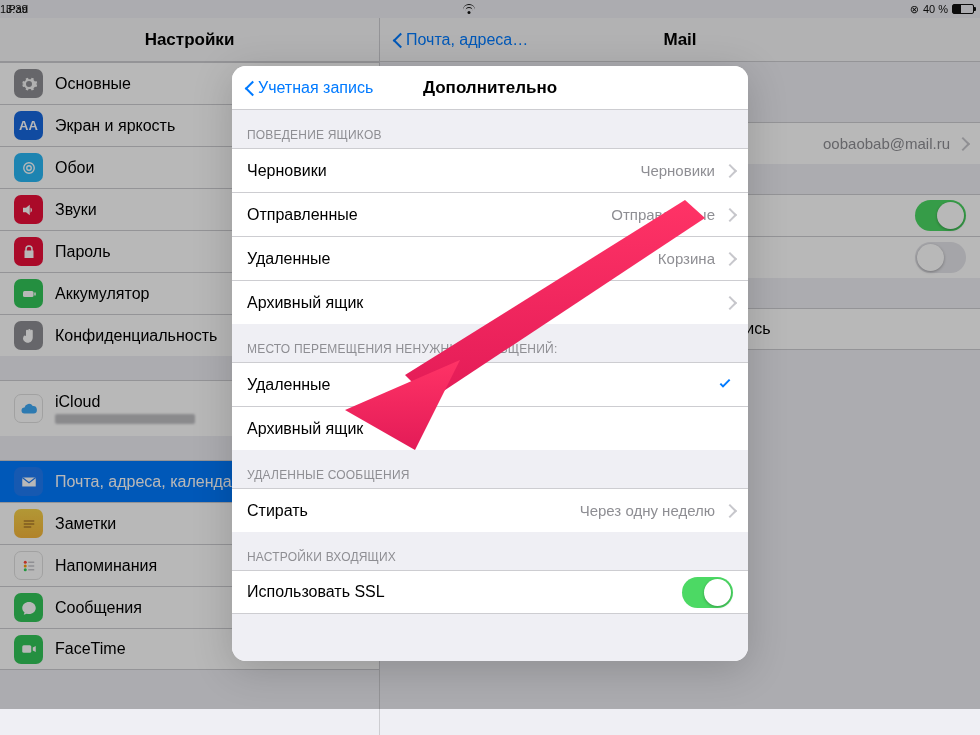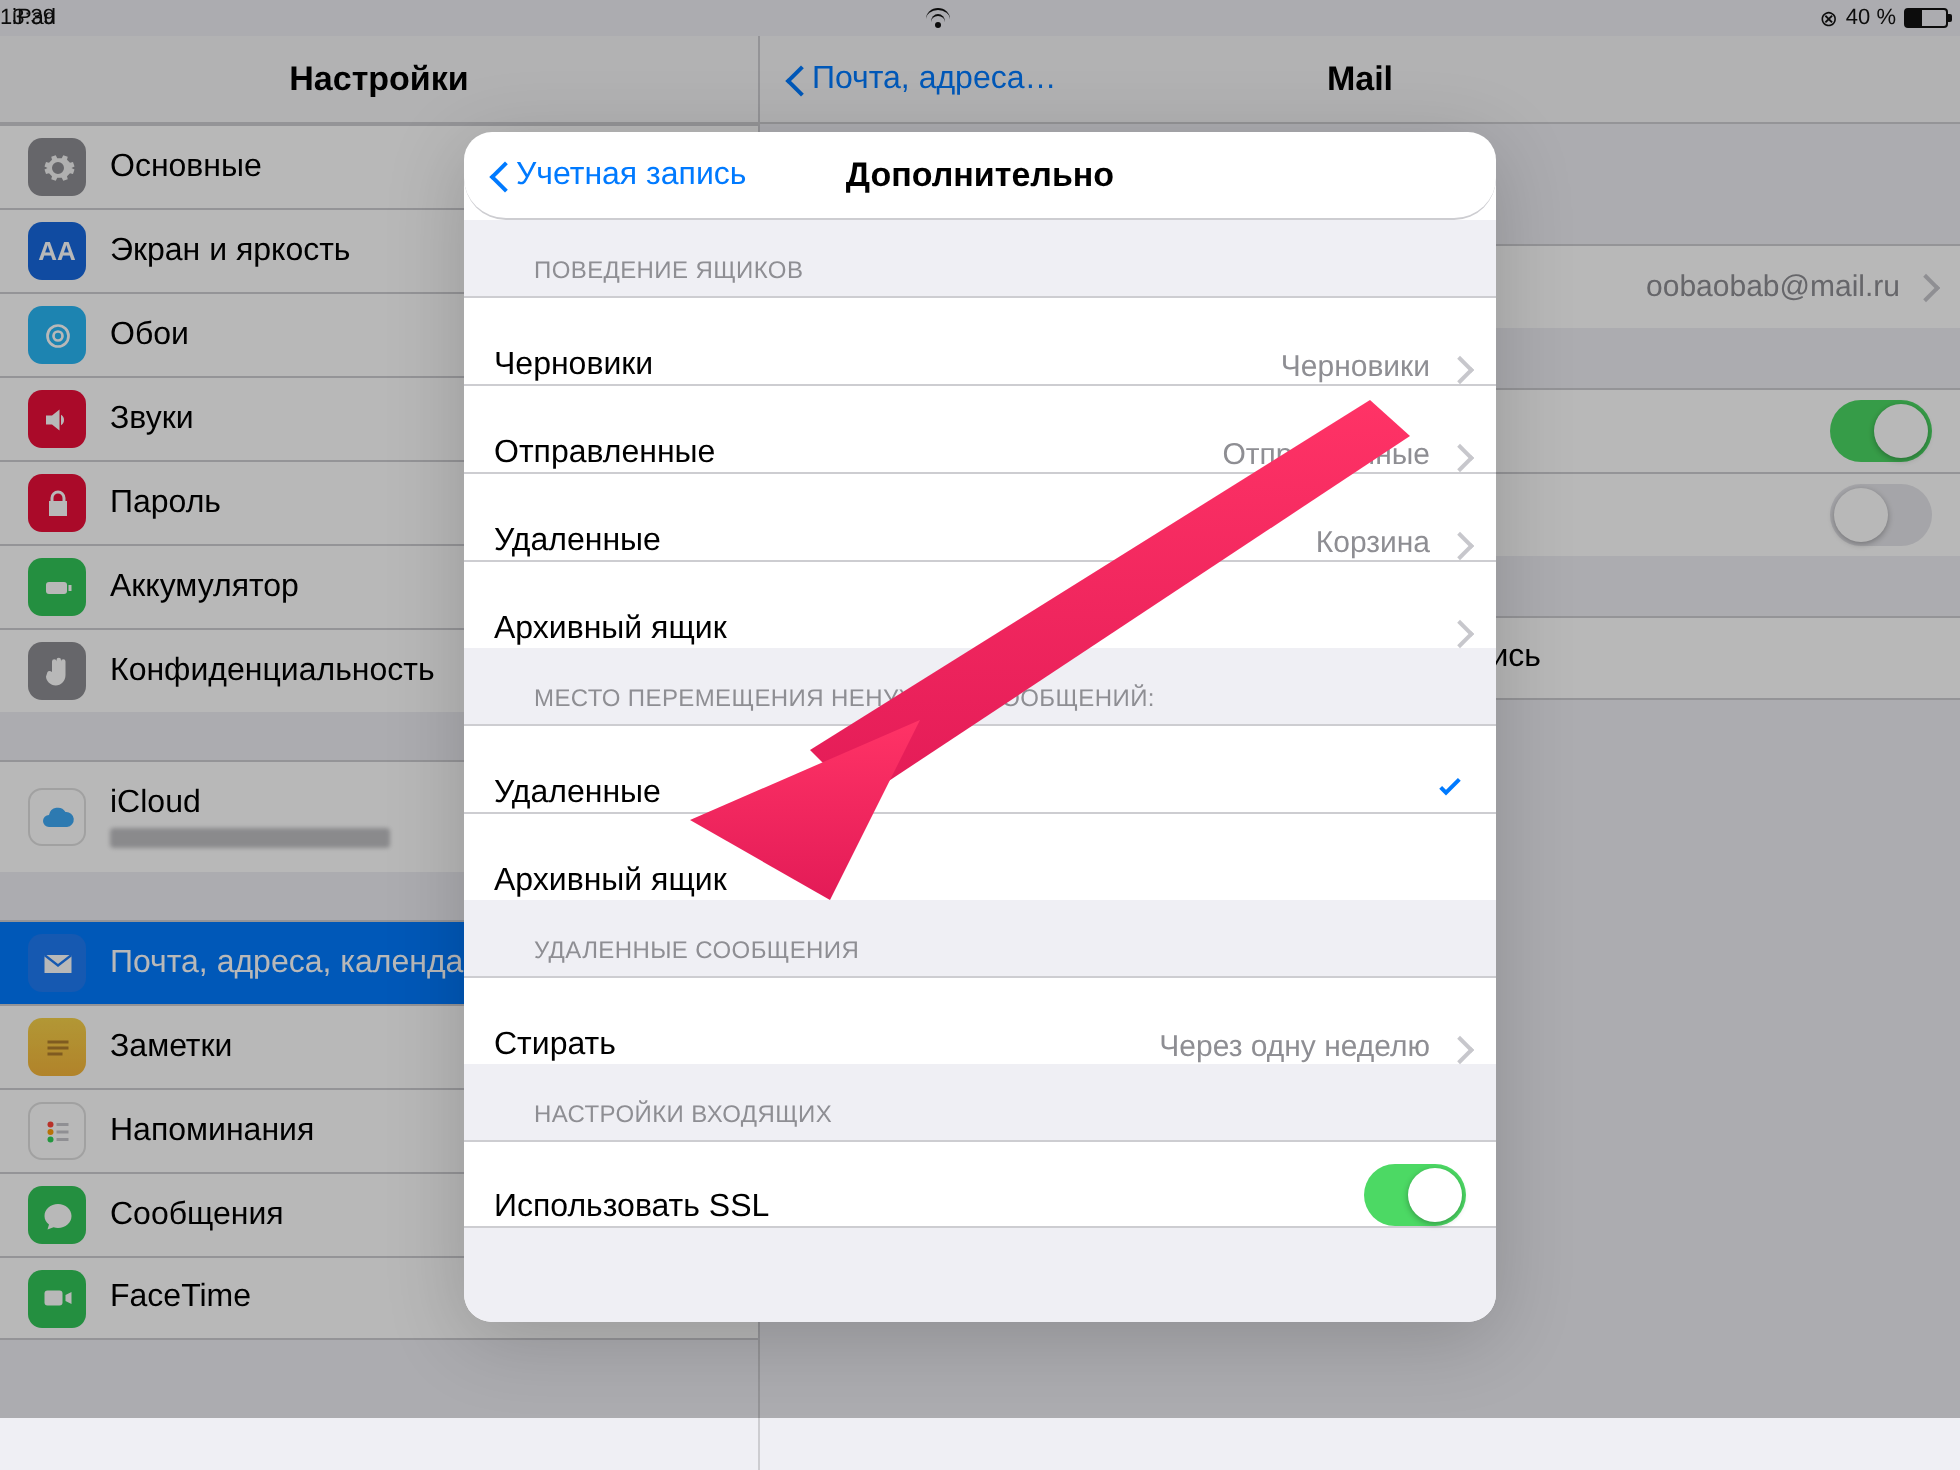--- a/index.html
+++ b/index.html
@@ -61,24 +61,24 @@
   .chev{width:8px;height:14px;}
   .chev:before{content:"";display:block;width:8px;height:8px;border-right:2px solid currentColor;border-top:2px solid currentColor;transform:rotate(45deg);margin-top:2px;}
   .switch{width:51px;height:31px;border-radius:16px;background:#E5E5EA;position:relative;flex:none;}
   .switch.on{background:var(--green);}
   .switch .knob{position:absolute;width:27px;height:27px;border-radius:50%;background:#fff;top:2px;left:2px;box-shadow:0 1px 3px rgba(0,0,0,.3);}
   .switch.on .knob{left:22px;}
   .danger{color:#D9383A;text-align:center;width:100%;}
 
   
   .modal{position:absolute;left:232px;top:66px;width:516px;height:595px;background:var(--cell);border-radius:14px;z-index:100;box-shadow:var(--dialog-shadow);overflow:hidden;display:flex;flex-direction:column;}
-  .modal .navbar{background:#fff;border-bottom:1px solid var(--sep);border-radius:21px;}
+  .modal .navbar{background:#fff;border-bottom:1px solid var(--sep);}
   .modal .mlist{flex:1;overflow:auto;background:var(--bg);}
-  .section-header{font-size:12px;color:var(--gray);padding:18px 15px 6px;text-transform:uppercase;letter-spacing:.2px;margin-left:20px;}
-  .mcell{height:44px;background:var(--cell);display:flex;align-items:flex-end;padding:0 15px;border-top:.5px solid var(--sep);position:relative;}
+  .section-header{font-size:12px;color:var(--gray);padding:18px 15px 6px;text-transform:uppercase;letter-spacing:.2px;}
+  .mcell{height:44px;background:var(--cell);display:flex;align-items:center;padding:12px 15px;border-top:.5px solid var(--sep);position:relative;}
   .mcell:last-of-type{border-bottom:.5px solid var(--sep);}
   .mcell .label{font-size:16px;flex:1;color:#000;}
   .mcell .value{font-size:15px;color:var(--gray);margin-right:10px;}
   .mcell .chev{color:#C7C7CC;}
   .check{color:var(--blue);}
   .check svg{width:16px;height:16px;}
 
   
   .annot{position:absolute;z-index:200;pointer-events:none;}
 </style>

